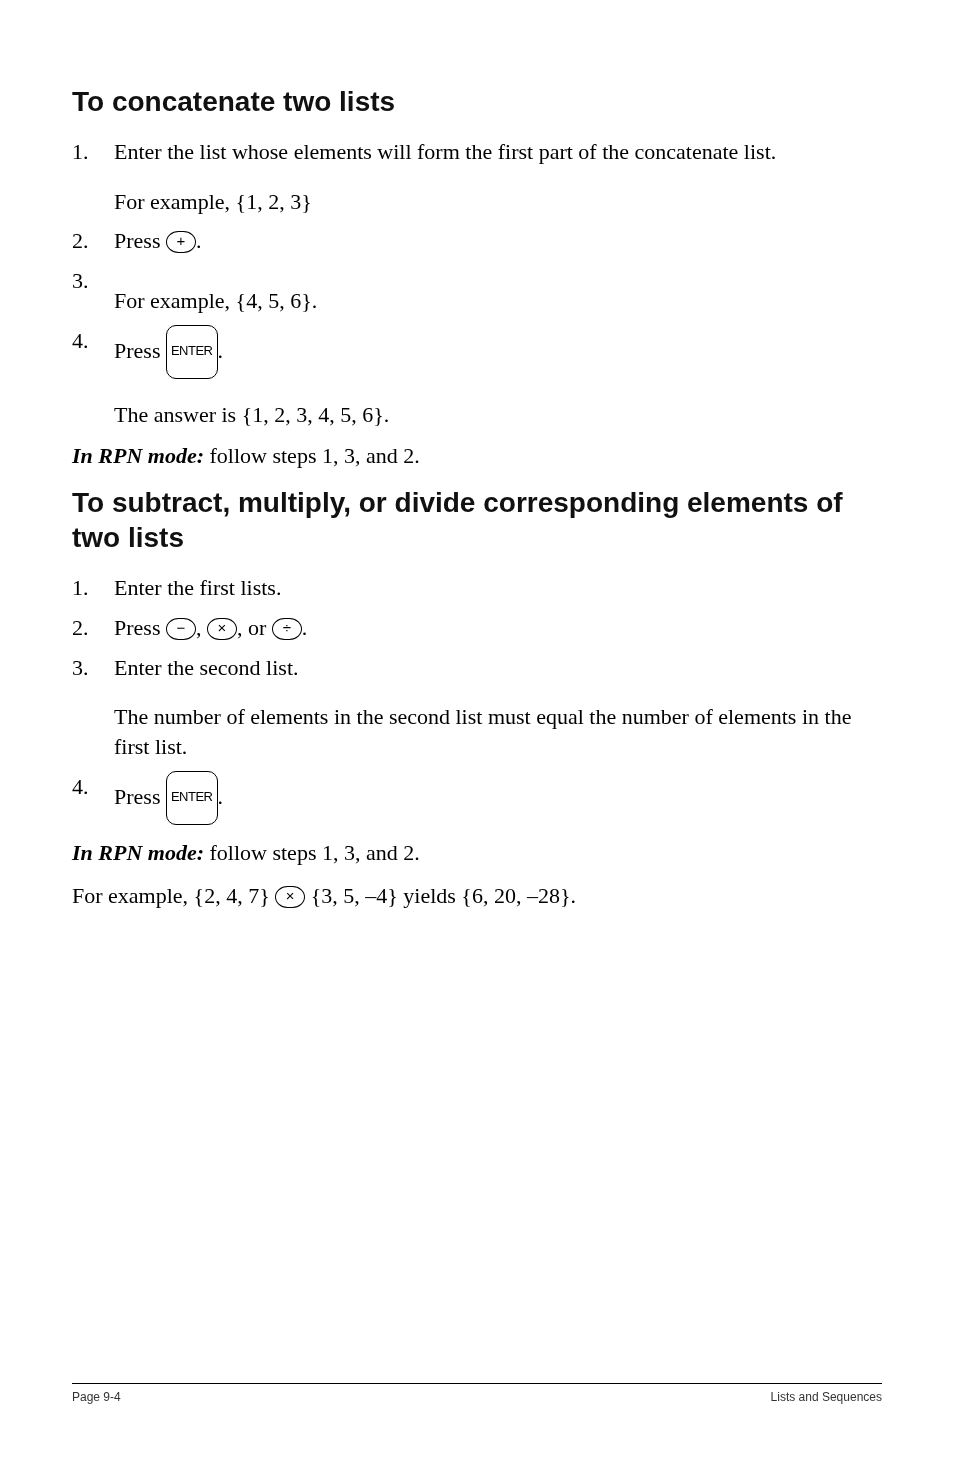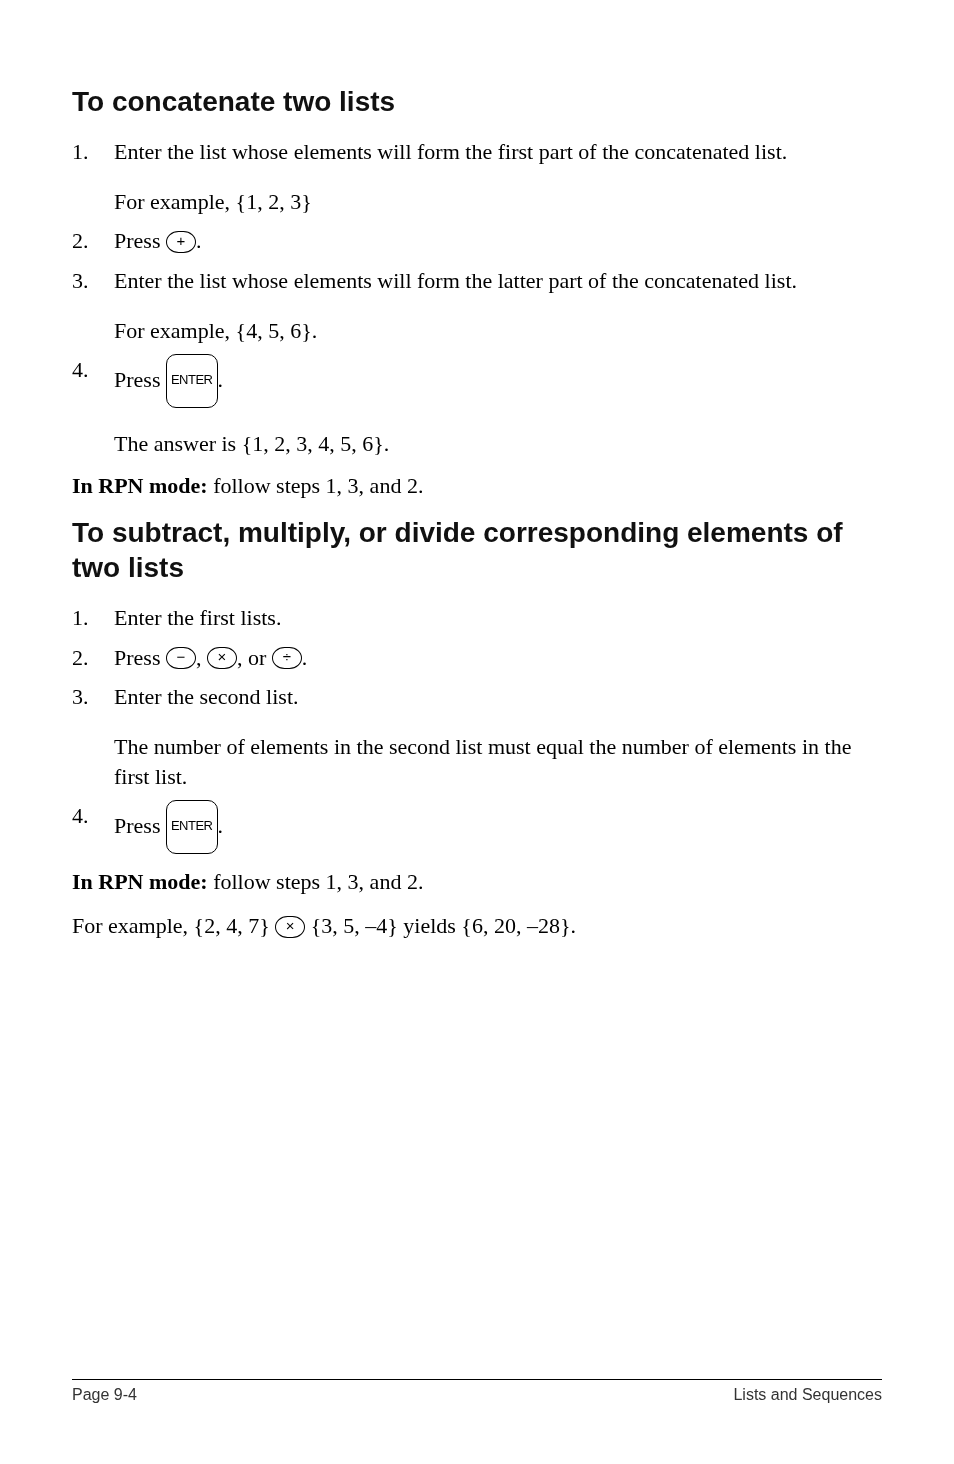--- a/index.html
+++ b/index.html
@@ -54,20 +54,21 @@
   }
   ol.steps li .step-body {
     flex: 1 1 auto;
   }
   .step-sub {
     display: block;
     margin-top: 20px;
   }
   .bold-lead {
     font-weight: 700;
+    font-style: italic;
   }
   .key {
     display: inline-block;
     vertical-align: middle;
     border: 1.5px solid #000;
     border-radius: 50% / 60%;
     padding: 0 7px;
     min-width: 14px;
     height: 20px;
     line-height: 18px;
@@ -89,51 +90,50 @@
   }
   hr.foot-rule {
     border: none;
     border-top: 1px solid #000;
     margin: 0 0 6px 0;
   }
   .footer-line {
     display: flex;
     justify-content: space-between;
     font-family: "Trebuchet MS", "Verdana", sans-serif;
-    font-size: 16px;
+    font-size: 12px;
     color: #333;
   }
 </style>
 </head>
 <body>
 
 <div class="page">
   <div class="content">
 
     <h2 class="section">To concatenate two lists</h2>
 
 
     <ol class="steps">
       <li>
         <span class="num">1.</span>
         <span class="step-body">
-          <span>Enter the list whose elements will form the first part of the concatenated list.</span>
+          <span>Enter the list whose elements will form the first part of the concatenate list.</span>
           <span class="step-sub">For example, {1, 2, 3}</span>
         </span>
       </li>
       <li>
         <span class="num">2.</span>
         <span class="step-body">
           <span>Press </span><span class="key">+</span><span>.</span>
         </span>
       </li>
       <li>
         <span class="num">3.</span>
         <span class="step-body">
-          <span>Enter the list whose elements will form the latter part of the concatenated list.</span>
           <span class="step-sub">For example, {4, 5, 6}.</span>
         </span>
       </li>
       <li>
         <span class="num">4.</span>
         <span class="step-body">
           <span>Press </span><span class="key wide">ENTER</span><span>.</span>
           <span class="step-sub">The answer is {1, 2, 3, 4, 5, 6}.</span>
         </span>
       </li>

